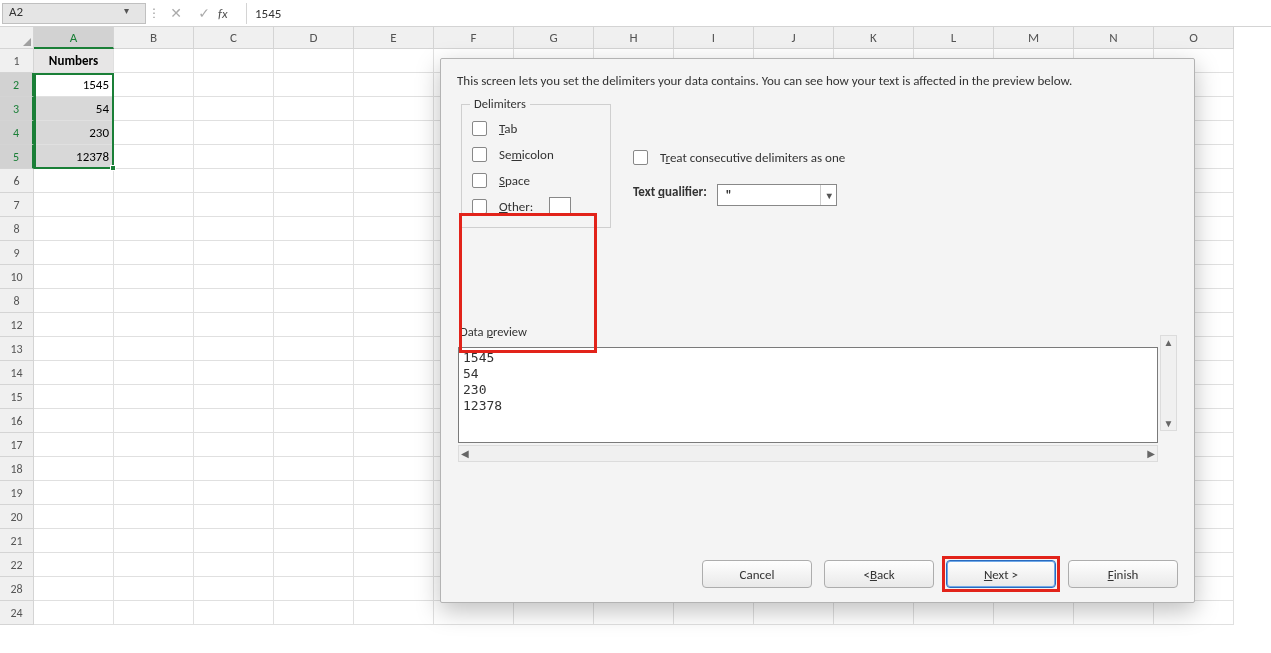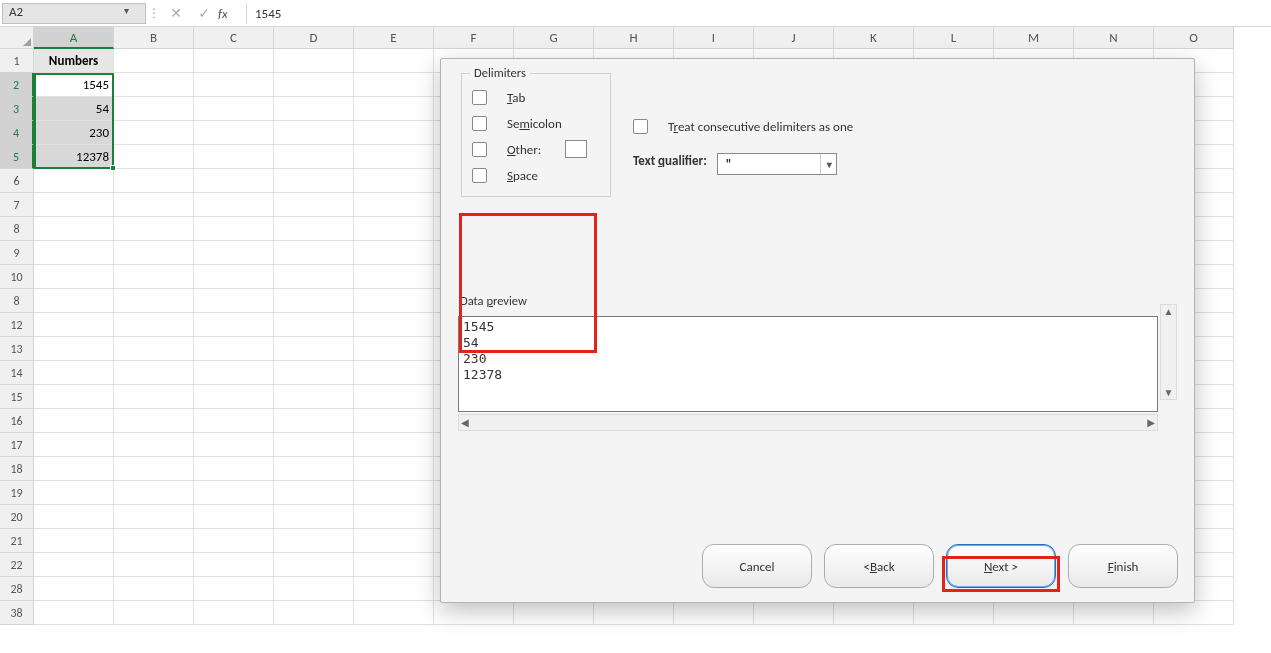--- a/index.html
+++ b/index.html
@@ -38,42 +38,42 @@
   .dialog { position:absolute; left:440px; top:58px; width:755px; height:545px; background:#f4f4f4; border:1px solid #b3b3b3; box-shadow:0 8px 24px rgba(0,0,0,.25); border-radius:2px; }
   .titlebar { height:36px; display:flex; align-items:center; padding:0 10px 0 14px; background:linear-gradient(#fbfbfb,#eeeeee); border-bottom:1px solid #dcdcdc; }
   .titlebar .title { flex:1; font-size:14px; color:#333; }
   .titlebar .help, .titlebar .close { width:34px; height:30px; display:flex; align-items:center; justify-content:center; color:#333; font-size:15px; }
   .titlebar .close svg { width:12px; height:12px; }
   .dlg-body { padding:14px 16px 12px; }
   .instr { font-size:13px; color:#333; margin-bottom:16px; }
   
   .delim-group { position:relative; width:150px; padding:10px 10px 8px; border:1px solid #cfcfcf; margin-left:4px; }
   .group-label { position:absolute; top:-9px; left:8px; background:#f4f4f4; padding:0 4px; font-size:12.5px; color:#333; }
-  .chk-row { display:flex; align-items:center; height:26px; gap:20px; font-size:13px; }
+  .chk-row { display:flex; align-items:center; height:26px; gap:12px; font-size:13px; }
   .chk { width:15px; height:15px; border:1px solid #888; background:#fff; border-radius:2px; }
   .underline-access { text-decoration:underline; text-decoration-thickness:1px; }
   .chk-row input.other-in { width:22px; height:18px; border:1px solid #888; background:#fff; margin-left:4px; }
   
   .red-box-delim { position:absolute; left:18px; top:154px; width:138px; height:140px; border:3px solid #e2231a; pointer-events:none; }
   
   .treat-row { position:absolute; left:176px; top:40px; width:420px; }
   .qual-row { position:absolute; left:176px; top:80px; display:flex; align-items:flex-start; gap:10px; font-size:13px;font-weight:bold; }
   .qual-select { width:120px; height:22px; border:1px solid #888; background:#fff; display:flex; align-items:center; justify-content:space-between; padding:0 4px 0 8px; }
   .qual-select .caret { font-size:10px; color:#555; border-left:1px solid #ccc; padding-left:6px; height:100%; display:flex; align-items:center; }
   
   .preview-group { position:relative; margin-top:58px; border:1px solid transparent; }
   .preview-label { font-size:12.5px; color:#333; margin:11px 0 8px 2px; }
   .preview-box { width:700px; height:96px; border:1px solid #7a7a7a; background:#fff; font-family:Consolas,monospace; font-size:13px; padding:2px 4px; white-space:pre; line-height:16px; overflow:hidden; }
   .scroll-v { position:absolute; right:0; top:22px; width:17px; height:96px; background:#f0f0f0; border:1px solid #dcdcdc; display:flex; flex-direction:column; justify-content:space-between; align-items:center; color:#666; font-size:10px; }
   .scroll-h { position:relative; margin-top:2px; width:700px; height:17px; background:#f0f0f0; border:1px solid #dcdcdc; display:flex; justify-content:space-between; align-items:center; color:#666; font-size:10px; padding:0 2px; }
 
   .delim-right-area { position:relative; height:150px; }
   
   .btn-row { position:absolute; bottom:14px; right:16px; display:flex; gap:12px; }
-  .btn { width:110px; height:44px; border:1px solid #adadad; background:linear-gradient(#fefefe,#e9e9e9); border-radius:12px; font-size:13px; display:flex; align-items:center; justify-content:center; cursor:pointer; }
+  .btn { width:110px; height:28px; border:1px solid #adadad; background:linear-gradient(#fefefe,#e9e9e9); border-radius:4px; font-size:13px; display:flex; align-items:center; justify-content:center; cursor:pointer; }
   .btn.primary { border:1px solid #2a6bbf; box-shadow:inset 0 0 0 1px #6fa8e8; }
   .red-box-next { position:absolute; border:3px solid #e2231a; pointer-events:none; }
 </style>
 </head>
 <body>
 
 <div class="formula-row">
   <div class="namebox">
     <span>A2</span>
     <span class="caret">▾</span>
@@ -123,21 +123,21 @@
     <div class="rowhead">14</div>
     <div class="rowhead">15</div>
     <div class="rowhead">16</div>
     <div class="rowhead">17</div>
     <div class="rowhead">18</div>
     <div class="rowhead">19</div>
     <div class="rowhead">20</div>
     <div class="rowhead">21</div>
     <div class="rowhead">22</div>
     <div class="rowhead">28</div>
-    <div class="rowhead">38</div>
+    <div class="rowhead">24</div>
   </div>
   <div class="cells">
     <div class="cellrow">
         <div class="cell head">Numbers</div>
         <div class="cell"></div>
         <div class="cell"></div>
         <div class="cell"></div>
         <div class="cell"></div>
         <div class="cell"></div>
         <div class="cell"></div>
@@ -544,40 +544,41 @@
       </div>
   </div>
 
   <div class="marquee" style="left:34px; top:46px; width:80px; height:96px;">
     <div class="handle"></div>
   </div>
 </div>
 
 <div class="dialog">
   <div class="dlg-body">
+    <div class="instr">This screen lets you set the delimiters your data contains.  You can see how your text is affected in the preview below.</div>
 
     <div class="delim-right-area">
       <div class="delim-group">
         <span class="group-label">Delimiters</span>
         <div class="chk-row">
             <span class="chk"></span>
             <span><span class="underline-access">T</span><span></span>ab</span>
           </div>
         <div class="chk-row">
             <span class="chk"></span>
             <span>Se<span class="underline-access">m</span>icolon</span>
           </div>
         <div class="chk-row">
             <span class="chk"></span>
-            <span><span class="underline-access">O</span>ther:</span>
-            <input type="text" class="other-in" style="">
+            <span><span class="underline-access">S</span>pace</span>
           </div>
         <div class="chk-row">
             <span class="chk"></span>
-            <span><span class="underline-access">S</span>pace</span>
+            <span><span class="underline-access">O</span>ther:</span>
+            <input type="text" class="other-in" style="">
           </div>
       </div>
 
       <div class="treat-row">
         <div class="chk-row">
             <span class="chk"></span>
             <span>T<span class="underline-access">r</span>eat consecutive delimiters as one</span>
           </div>
       </div>
       <div class="qual-row">

